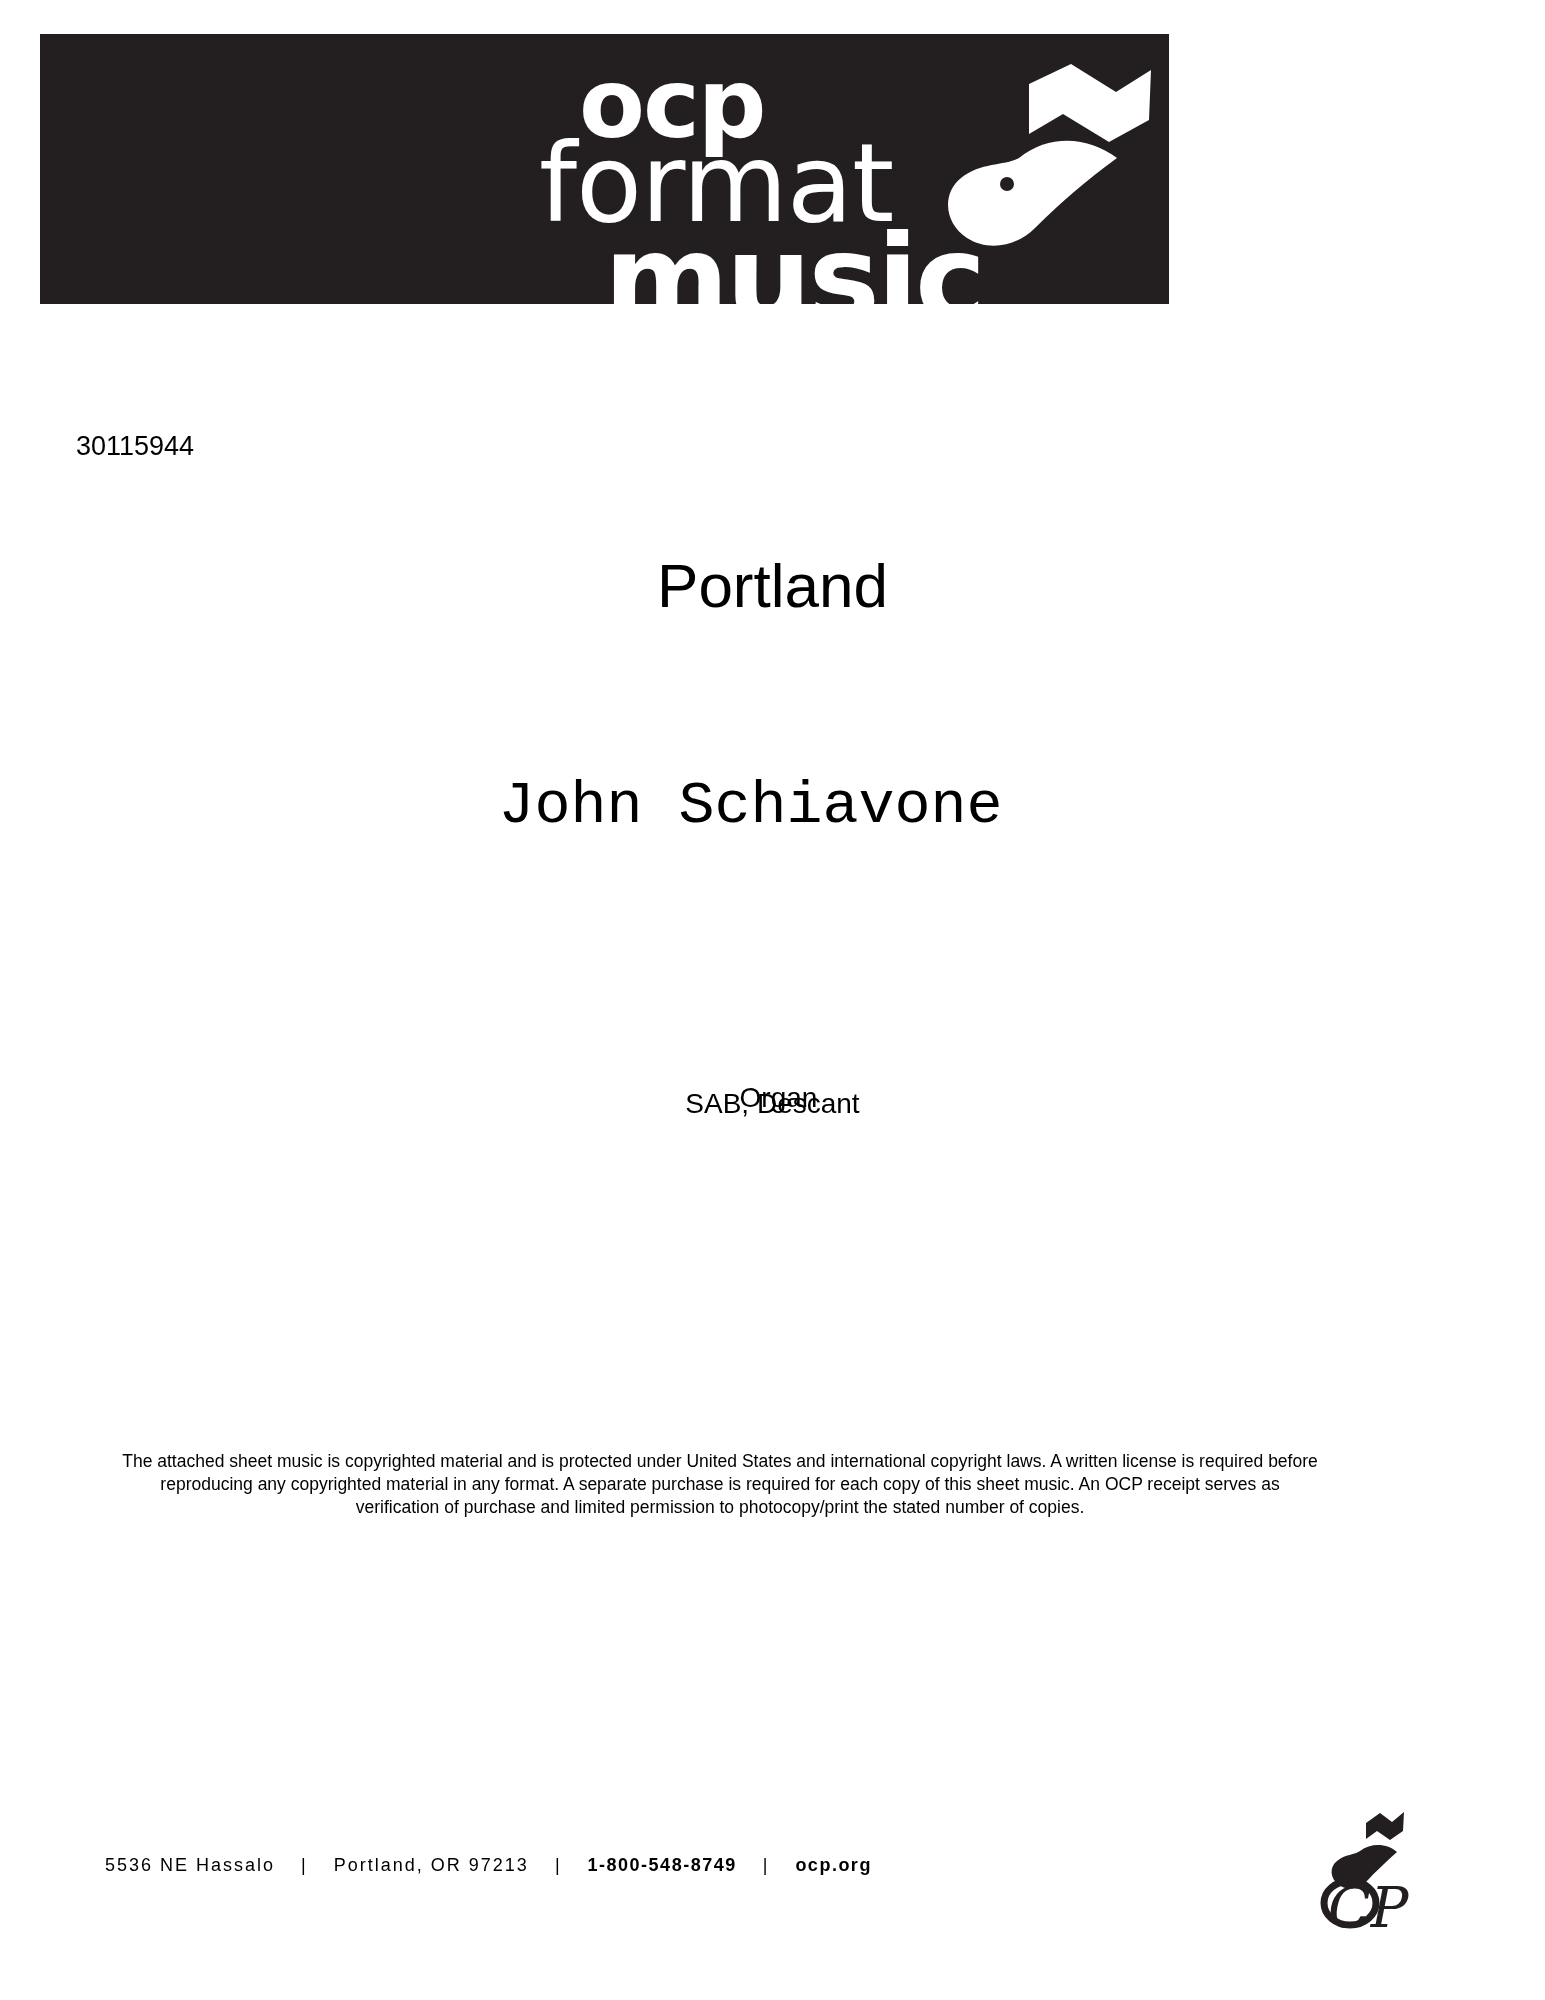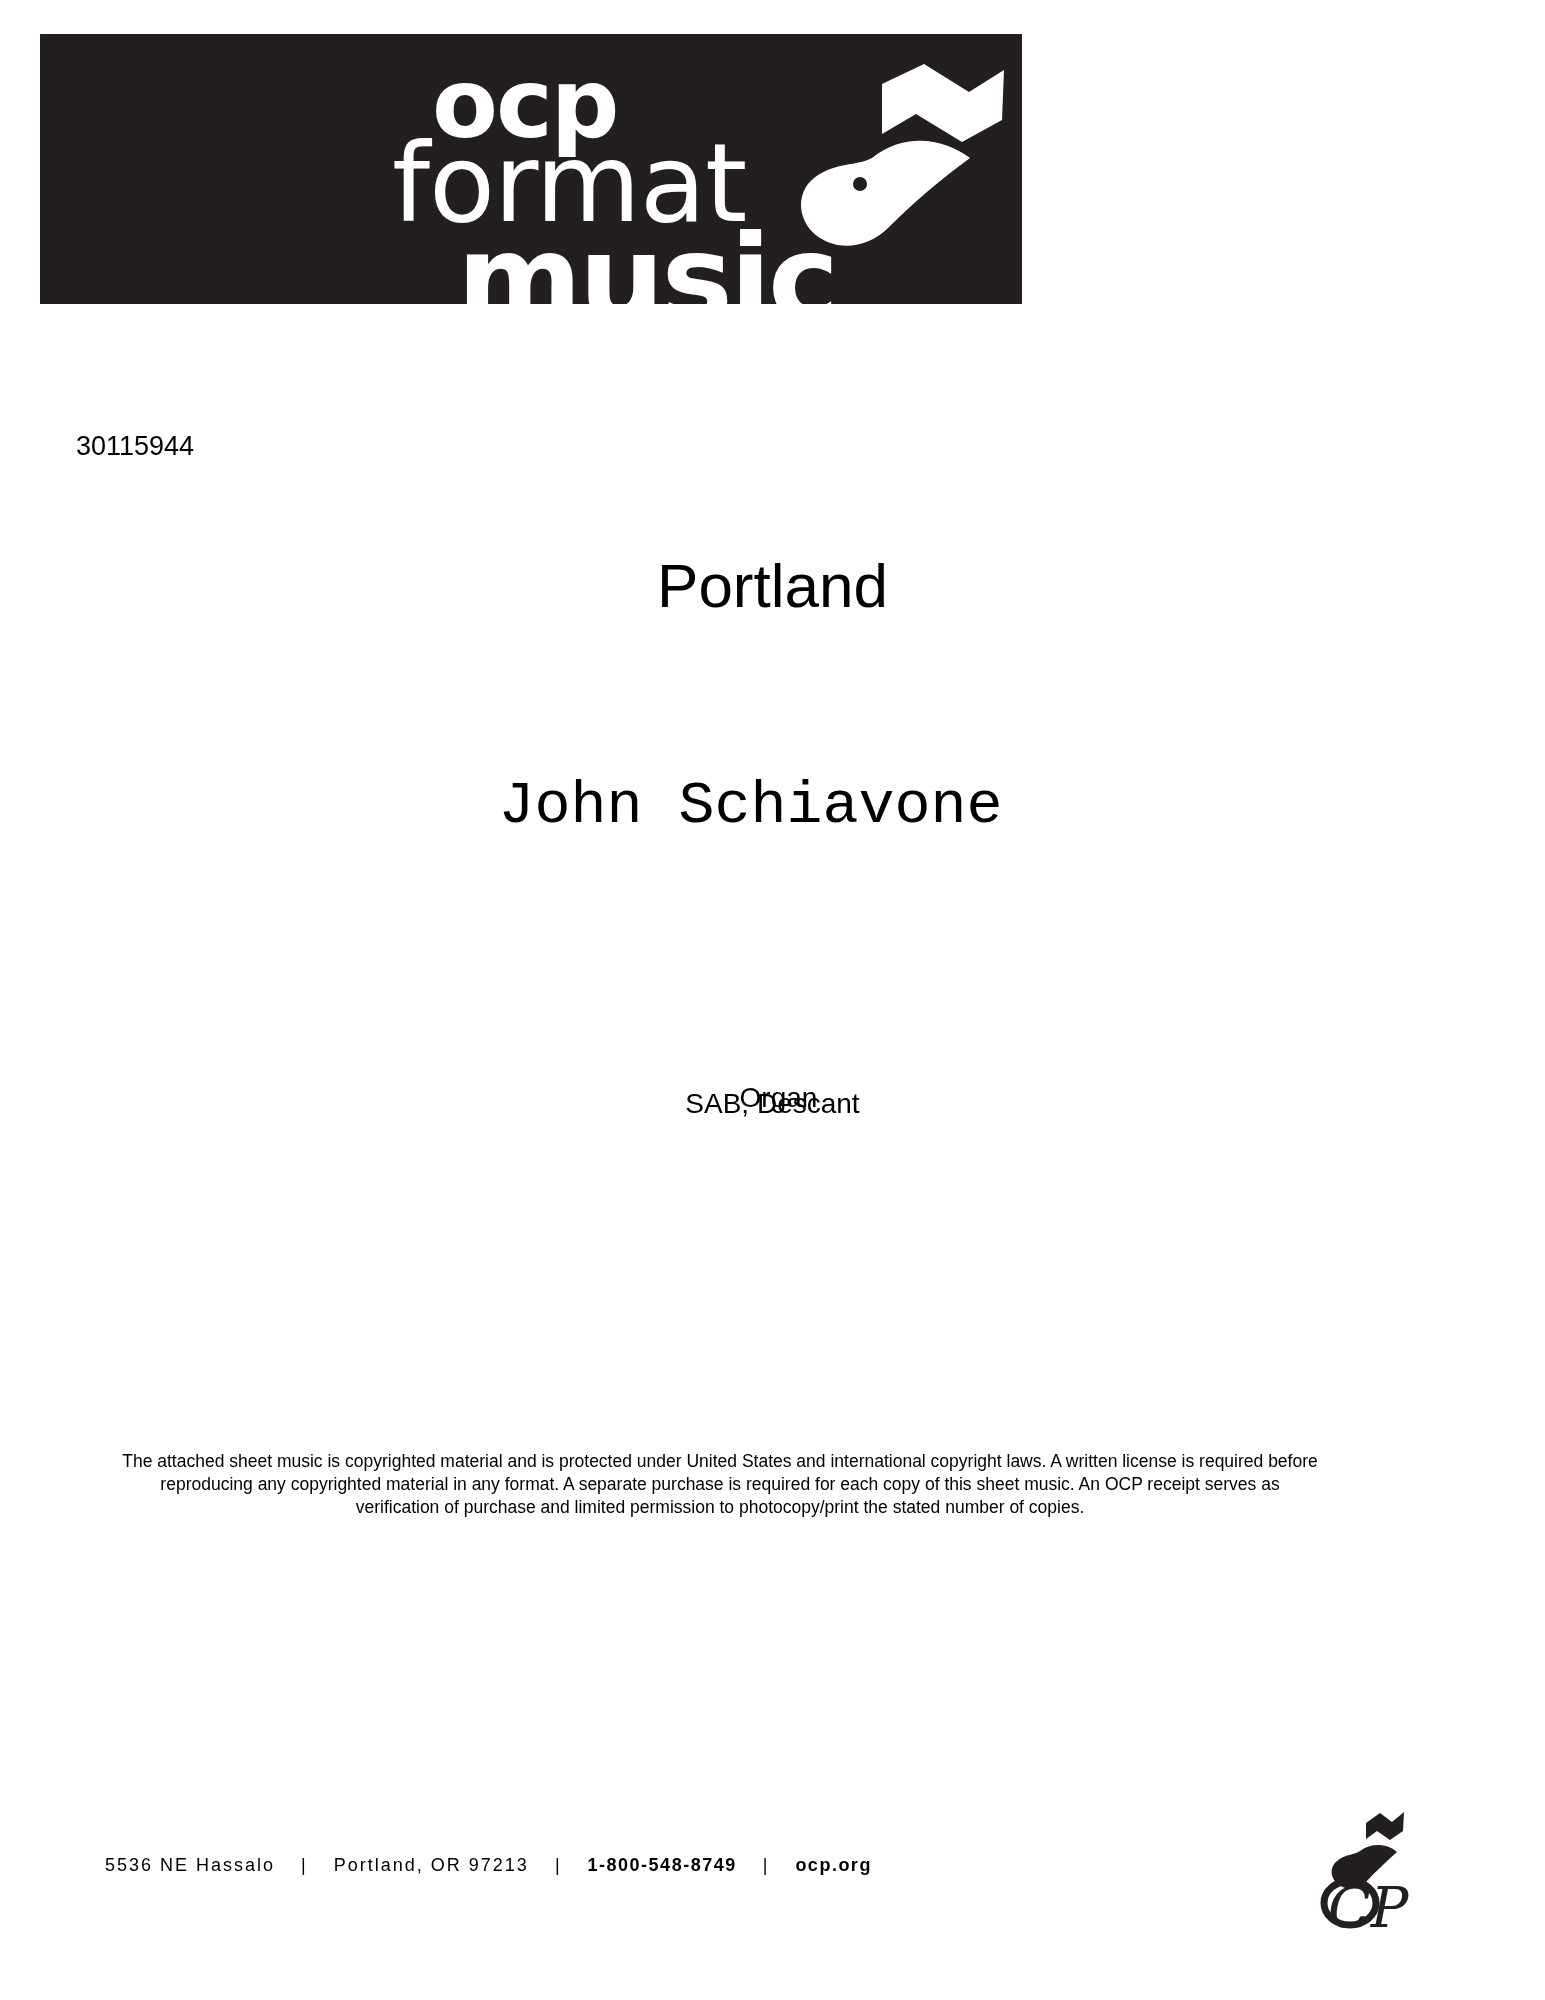--- a/index.html
+++ b/index.html
@@ -22,21 +22,21 @@
     width: 1545px;
     height: 2000px;
     background: #ffffff;
   }
 
   
   .banner {
     position: absolute;
     left: 40px;
     top: 34px;
-    width: 982px;
+    width: 1129px;
     height: 270px;
     background: #231f20;
     overflow: hidden;
   }
   .banner-inner {
     position: absolute;
     right: 0;
     top: 0;
     width: 620px;
     height: 270px;

